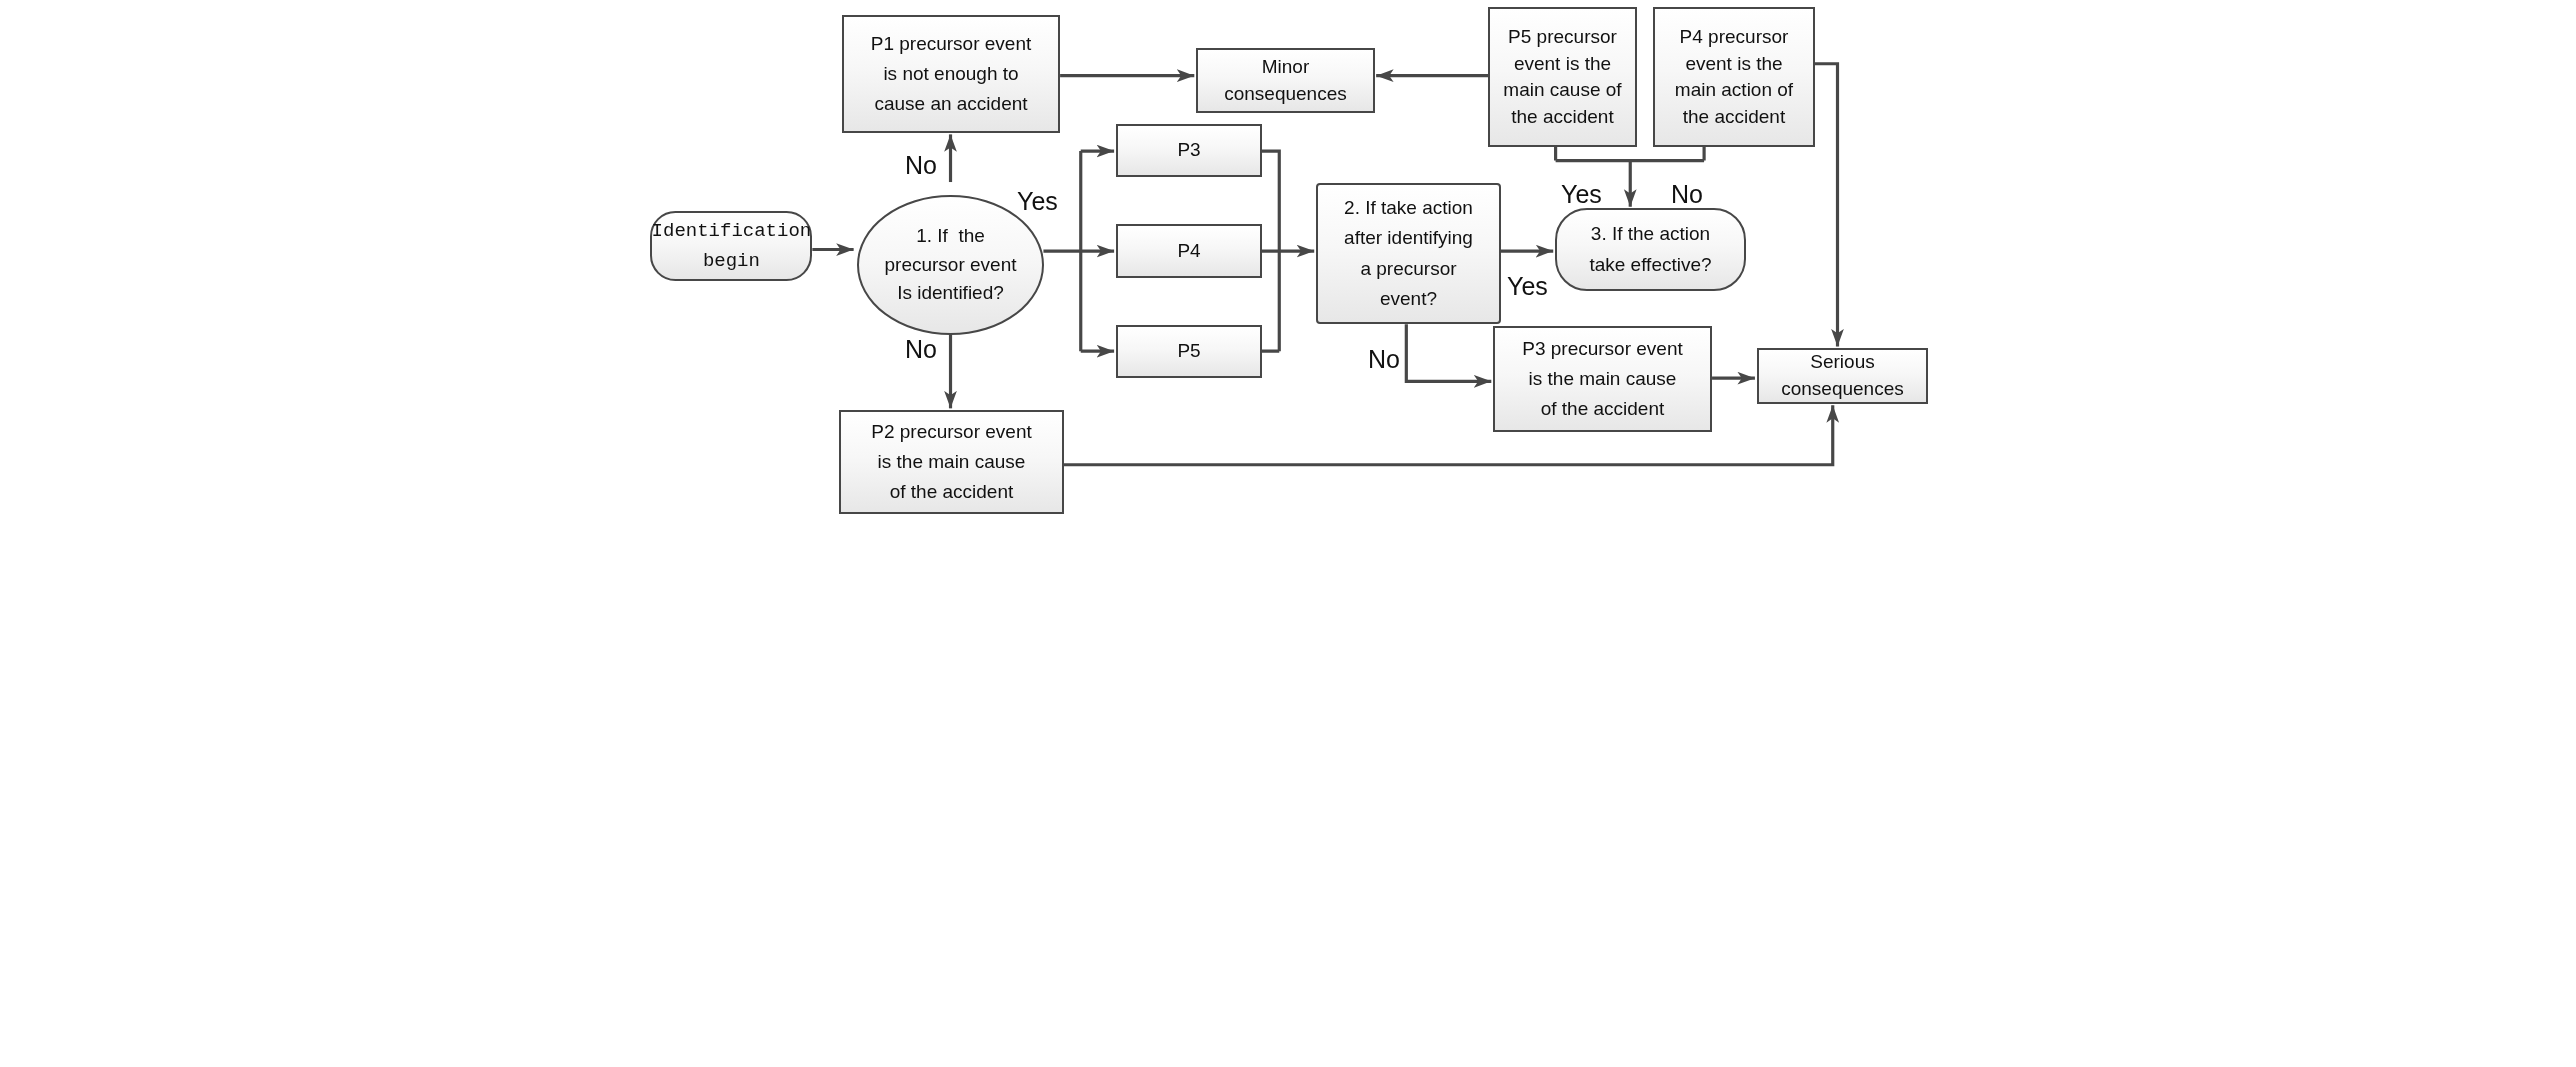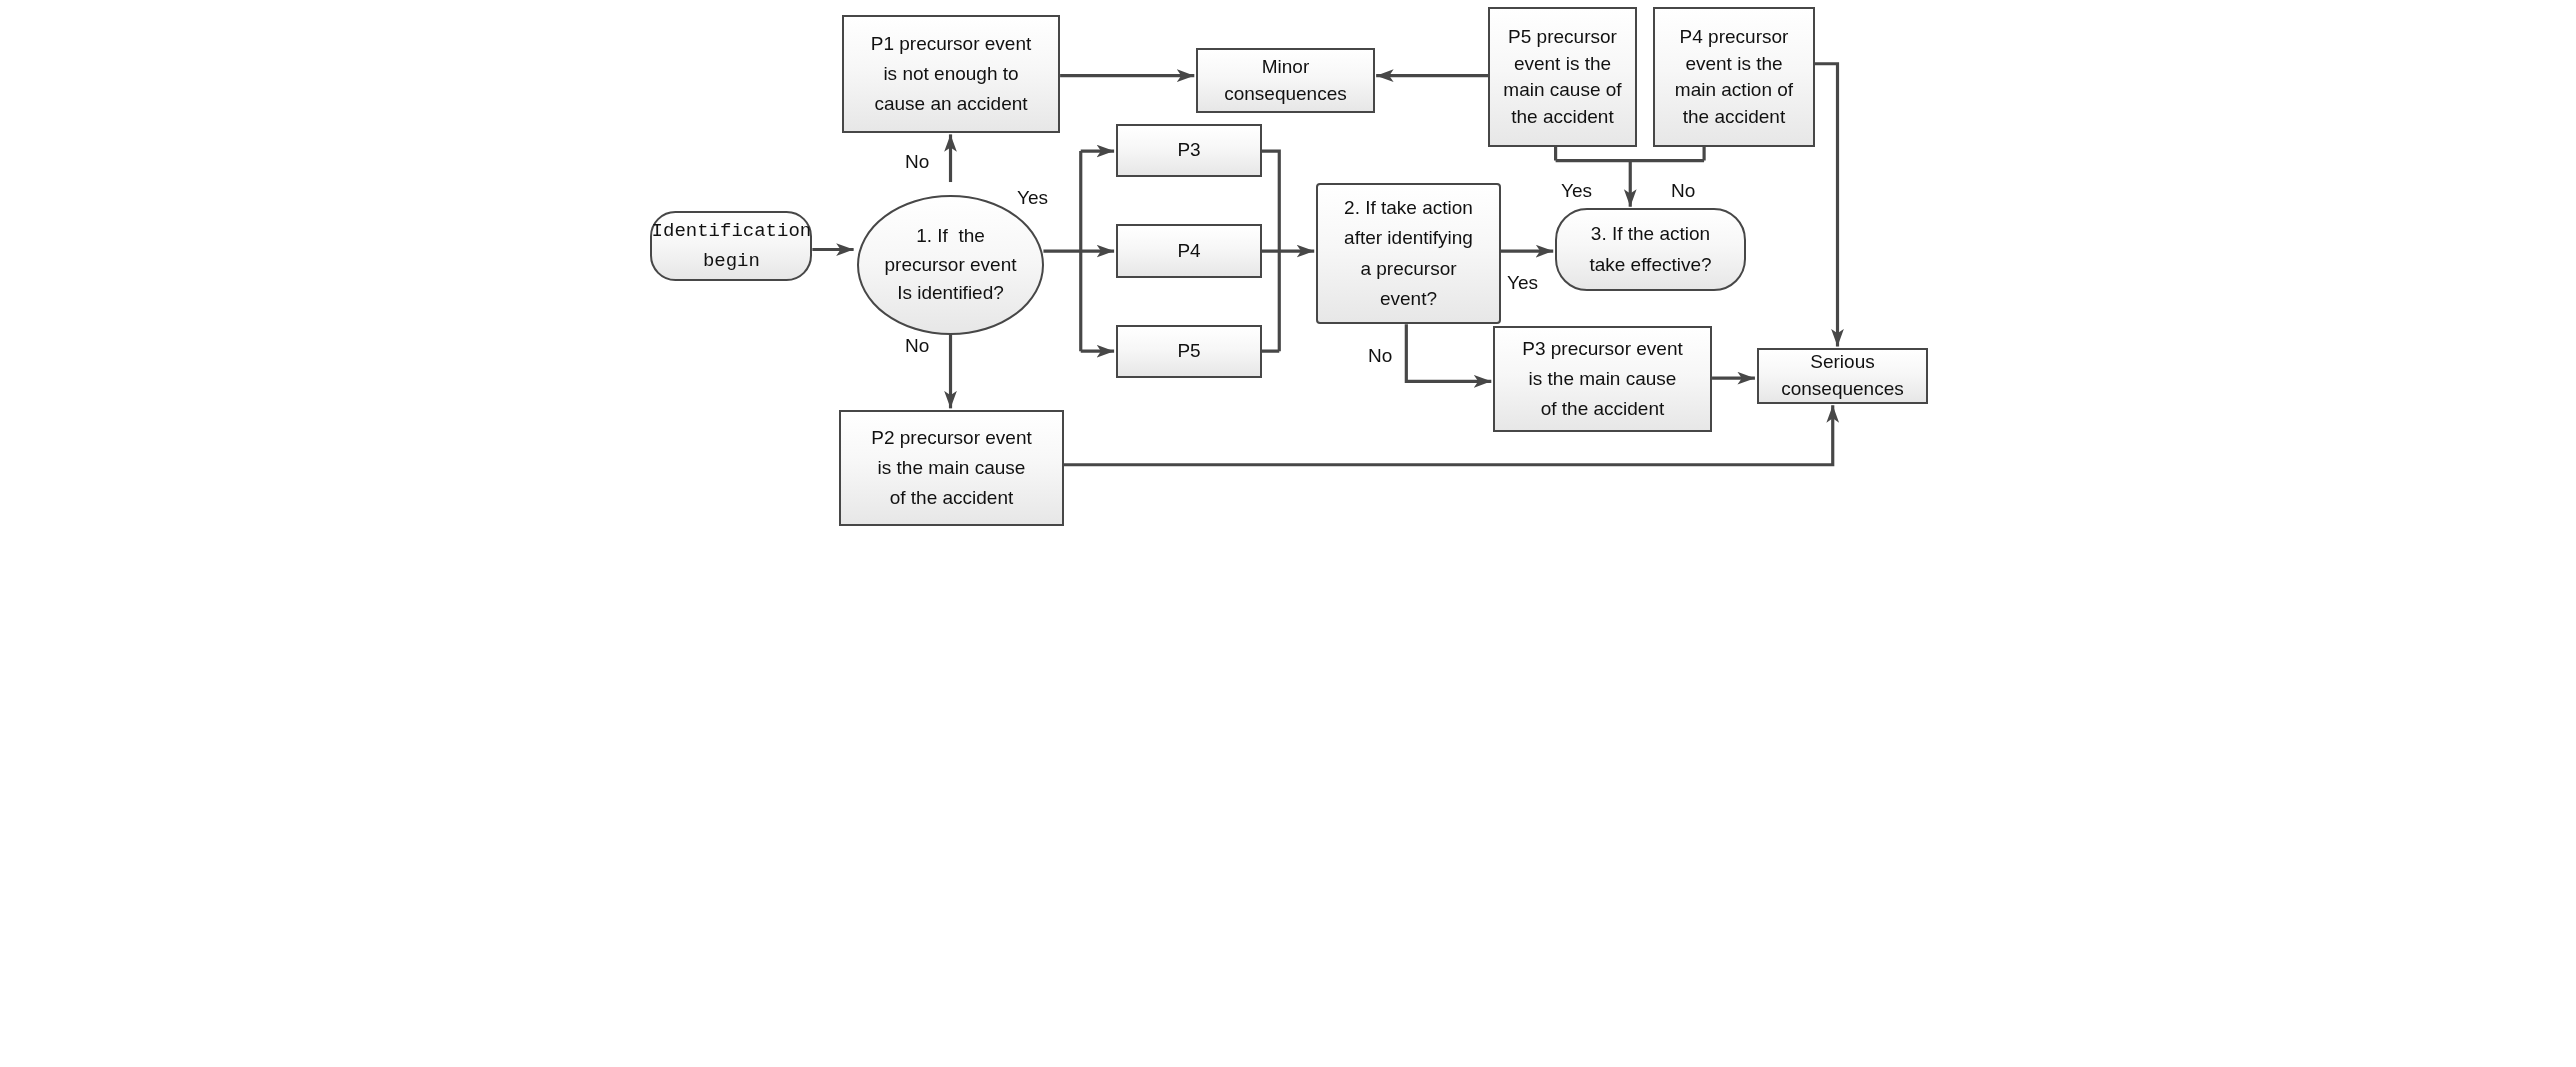--- a/index.html
+++ b/index.html
@@ -39,21 +39,21 @@
     z-index: 2;
   }
   .rect    { border-radius: 0; }
   .stadium { border-radius: 25.4px; font-family: Liberation Mono, monospace; }
   .rounded { border-radius: 4px; }
   .rounded3{ border-radius: 32px; }
   .ellipse { border-radius: 50%; line-height: 1.5; }
   .tight   { line-height: 1.4; }
   .edge-label {
     position: absolute;
-    font-size: 19px;
+    font-size: 25px;
     color: #111111;
     z-index: 3;
     white-space: nowrap;
   }
 </style>
 </head>
 <body>
 
 <div id="canvas">
 
@@ -122,21 +122,21 @@
 main action of
 the accident</div>
 
   <div class="node rect" style="left:849px; top:326px; width:219px; height:106px;">P3 precursor event
 is the main cause
 of the accident</div>
 
   <div class="node rect tight" style="left:1113px; top:348px; width:171px; height:56px;">Serious
 consequences</div>
 
-  <div class="node rect" style="left:195px; top:410px; width:225px; height:116px;">P2 precursor event
+  <div class="node rect" style="left:195px; top:410px; width:225px; height:104px;">P2 precursor event
 is the main cause
 of the accident</div>
 
   <span class="edge-label" style="left:261px; top:151px;">No</span>
 
   <span class="edge-label" style="left:373px; top:187px;">Yes</span>
 
   <span class="edge-label" style="left:261px; top:335px;">No</span>
 
   <span class="edge-label" style="left:863px; top:272px;">Yes</span>

